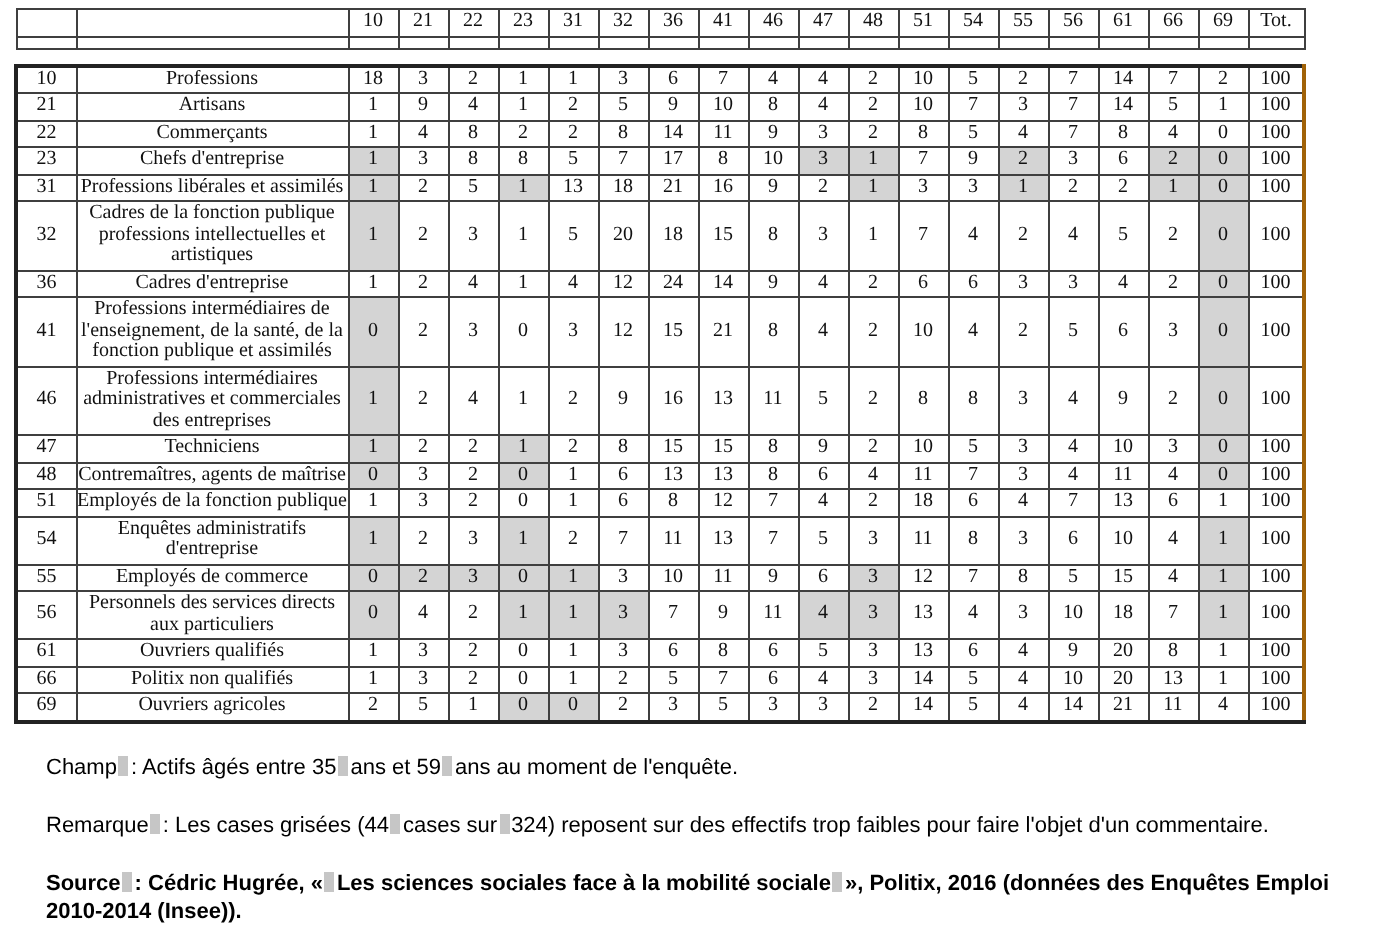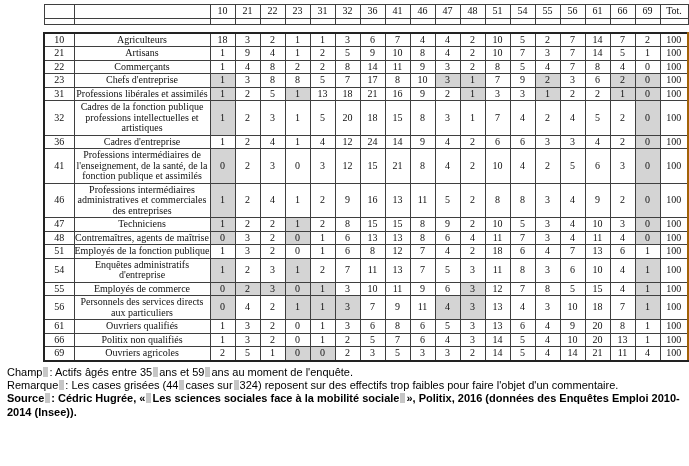--- a/index.html
+++ b/index.html
@@ -1,21 +1,21 @@
 <!DOCTYPE html>
 <html><head>
 <meta charset="utf-8">
 <style>
   html,body{margin:0;padding:0;background:#ffffff;}
   body{width:689px;height:466px;overflow:hidden;}
   .page{padding:4px 6px 0 7px;}
 
   
   table.mob{border-collapse:collapse;table-layout:fixed;width:540px;
-    font-family:"Liberation Serif", serif;color:#111;margin-left:36px;}
+    font-family:"Liberation Serif", serif;color:#111;}
   table.mob th, table.mob td{
     border:1px solid #3f3f3f;
     font-size:10px;font-weight:normal;
     text-align:center;vertical-align:middle;
     padding:1px 0;line-height:1.05;
     overflow:hidden;white-space:normal;
   }
   th.lead, td.lead{border:none;background:transparent;}
   tr.spacer td{height:5px;padding:0;}
   tr.gaprow td{border:none;height:7px;padding:0;}
@@ -24,21 +24,21 @@
   tbody tr:last-child td{border-bottom:2px solid #222;}
   tbody tr td:first-child{border-left:2px solid #222;}
   tbody tr td:last-child{border-right:2px solid #a16207;}
   td.label{text-align:left;padding-left:3px;padding-right:2px;font-size:10.5px;}
   td.gray{background:#d4d4d4;}
   td.diag{font-weight:bold;}
 
   
   .notes{font-family:"Liberation Sans", sans-serif;font-size:11px;
     line-height:1.22;color:#000;margin-top:4px;width:676px;}
-  .note-line{margin:0;}
+  .note-line{margin:16px;}
   .source-line{font-weight:bold;}
   .source-line .ital{}
   .nbspm{display:inline-block;width:5px;height:10px;background:#c6c6c6;
     vertical-align:-1px;margin:0 1px;}
 </style>
 </head>
 <body>
 
 <div class="page">
 
@@ -116,21 +116,21 @@
           <td></td>
           <td></td>
           <td></td>
           <td></td>
           <td></td>
         </tr>
     </thead>
     <tbody id="table-body">
         <tr>
           <td class="code">10</td>
-          <td class="label">Agriculteurs</td>
+          <td class="label">Professions</td>
           <td class="diag">18</td>
           <td>3</td>
           <td>2</td>
           <td>1</td>
           <td>1</td>
           <td>3</td>
           <td>6</td>
           <td>7</td>
           <td>4</td>
           <td>4</td>

